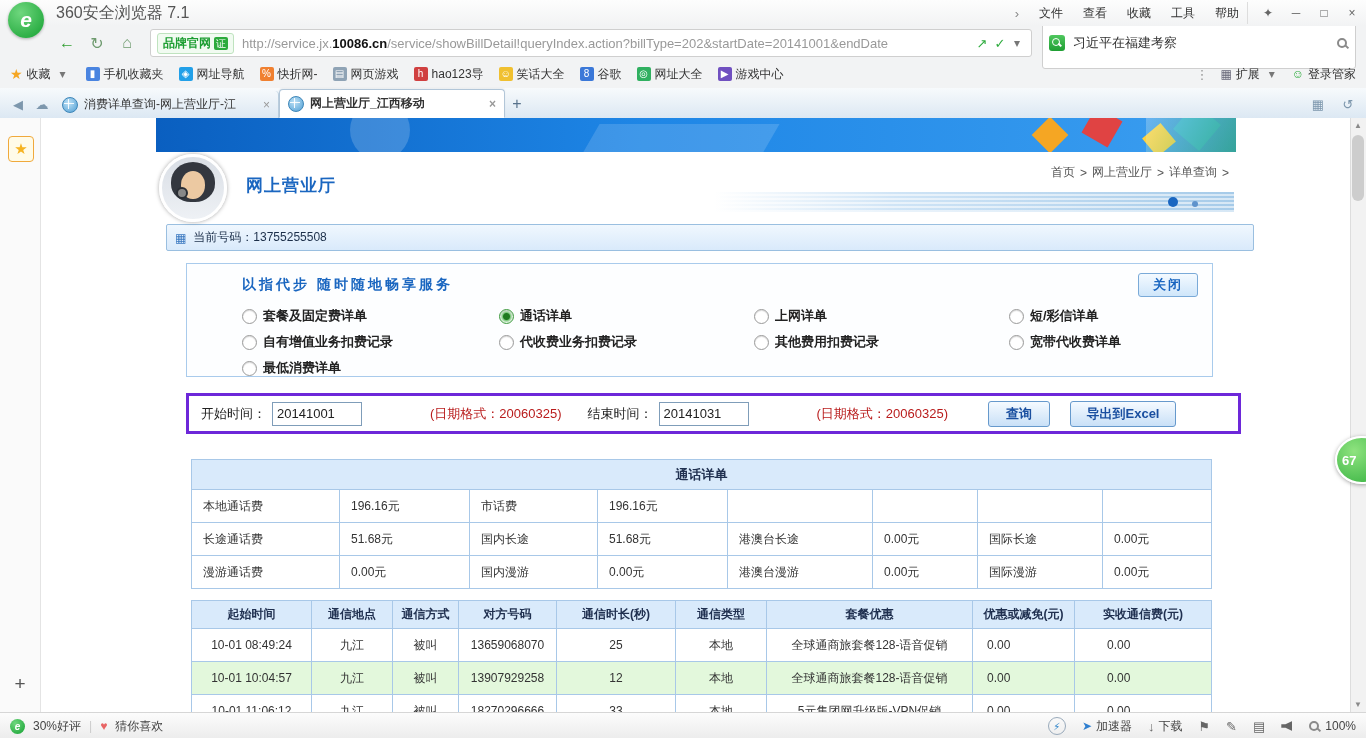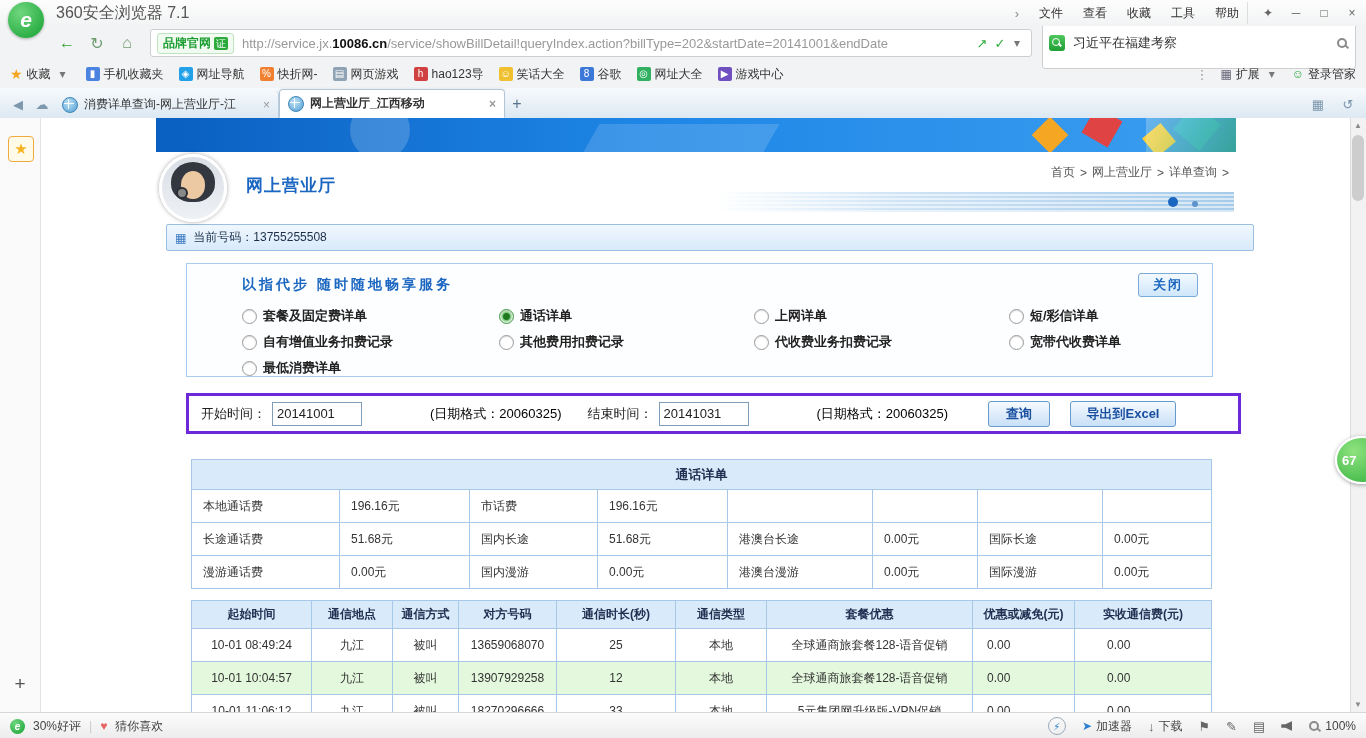--- a/index.html
+++ b/index.html
@@ -111,21 +111,21 @@
     background:linear-gradient(#f4faff,#cfe6fa);color:#1a66c0;font-weight:bold;font-size:13px;
     display:flex;align-items:center;justify-content:center;letter-spacing:2px;}
   .radio-grid{margin-top:10px;padding-left:55px;display:grid;grid-template-columns:257px 255px 255px 1fr;row-gap:8px;text-align:center;}
   .radio-item{display:flex;align-items:center;gap:6px;font-size:13px;font-weight:bold;color:#222;}
   .radio{width:13px;height:13px;border-radius:50%;border:1px solid #9a9a9a;background:#fff;flex:none;box-shadow:inset 0 1px 1px rgba(0,0,0,.15);}
   .radio.checked{border-color:#3f9a3f;background:radial-gradient(circle,#1f7a1f 0 3px,#7ec87e 4px,#e4f4e4 6px);}
 
   .date-box{margin:16px 0 0 145px;width:1025px;height:35px;border:3px solid #6d28d9;background:#fff;
     display:flex;align-items:center;padding:0 12px;font-size:13px;color:#222;}
   .date-input{width:80px;height:20px;border:1px solid #7f9db9;font-size:13px;padding:1px 4px;margin-left:6px;font-family:inherit;color:#222;}
-  .hint{margin-left:68px;color:#000000;}
+  .hint{margin-left:68px;color:#b91c1c;}
   .end-label{margin-left:26px;}
   .form-btn{height:24px;border:1px solid #6699cc;border-radius:3px;background:linear-gradient(#f5faff,#c9e0f7);
     color:#1a4fa0;font-weight:bold;font-size:13px;display:flex;align-items:center;justify-content:center;}
   .query-btn{width:60px;margin-left:40px;}
   .export-btn{width:104px;margin-left:20px;}
 
   table.grid{border-collapse:collapse;table-layout:fixed;margin-left:150px;width:1020px;font-size:12px;color:#333;}
   table.grid td,table.grid th{border:1px solid #a8c8e8;overflow:hidden;white-space:nowrap;}
   .summary{margin-top:25px;}
   .summary .ttl{height:27px;background:#d9eafb;text-align:center;font-weight:bold;color:#203050;font-size:13px;}
@@ -334,25 +334,25 @@
           <label class="radio-item">
               <span class="radio"></span>
               <span>短/彩信详单</span>
             </label>
           <label class="radio-item">
               <span class="radio"></span>
               <span>自有增值业务扣费记录</span>
             </label>
           <label class="radio-item">
               <span class="radio"></span>
+              <span>代收费业务扣费记录</span>
+            </label>
+          <label class="radio-item">
+              <span class="radio"></span>
               <span>其他费用扣费记录</span>
-            </label>
-          <label class="radio-item">
-              <span class="radio"></span>
-              <span>代收费业务扣费记录</span>
             </label>
           <label class="radio-item">
               <span class="radio"></span>
               <span>宽带代收费详单</span>
             </label>
           <label class="radio-item">
               <span class="radio"></span>
               <span>最低消费详单</span>
             </label>
         </div>

